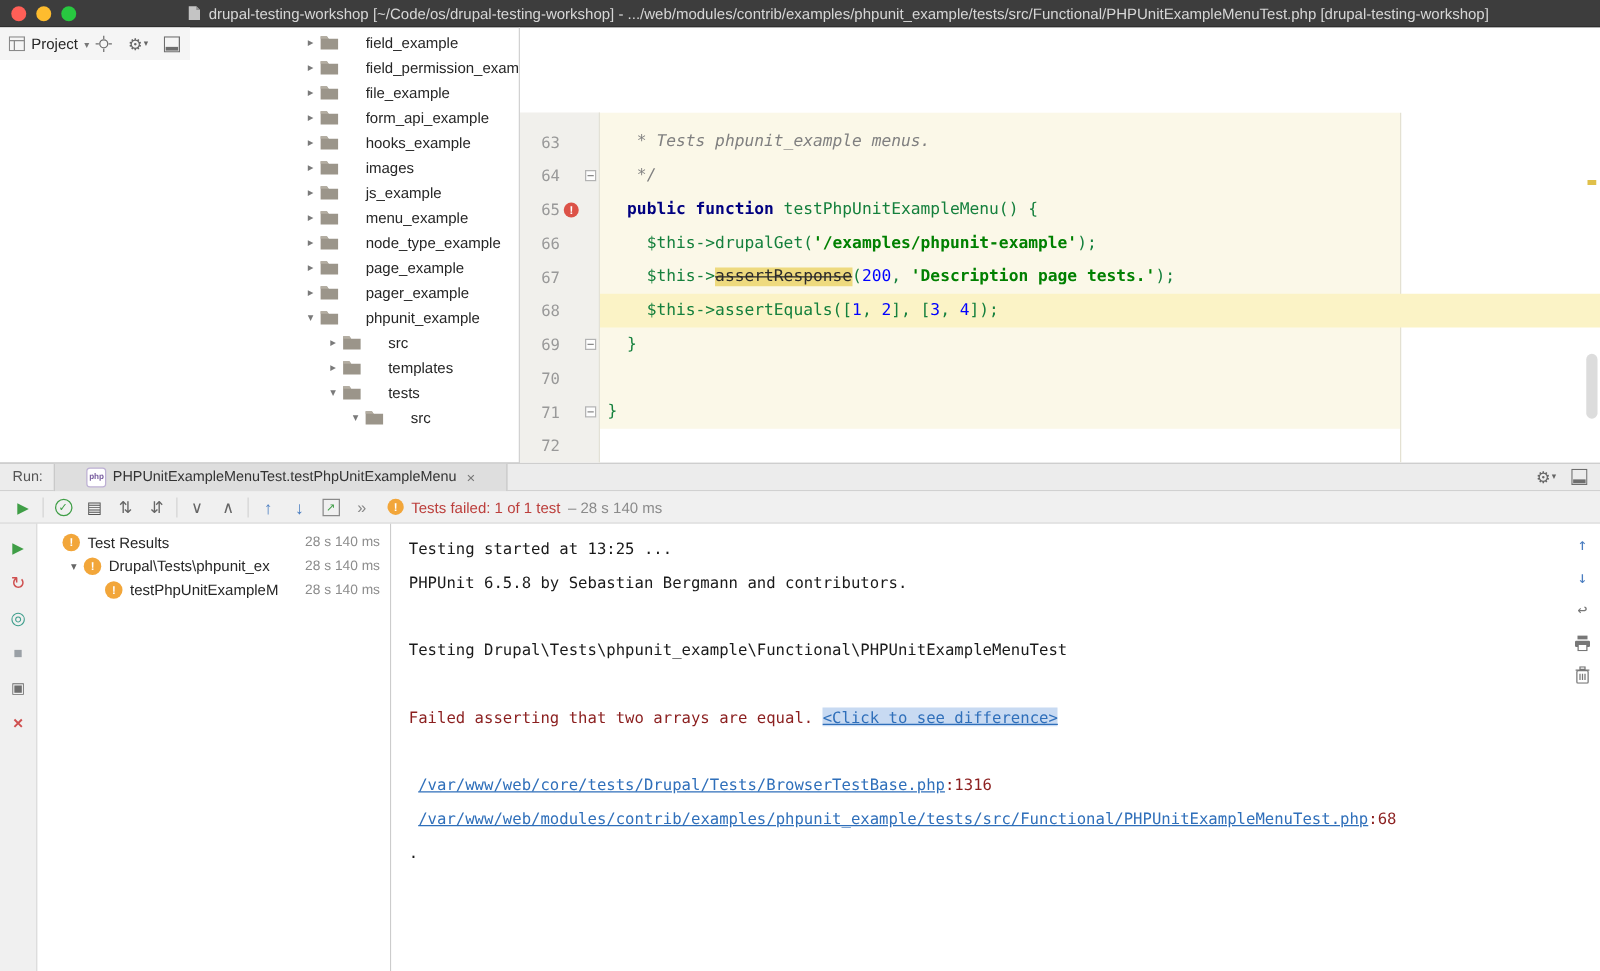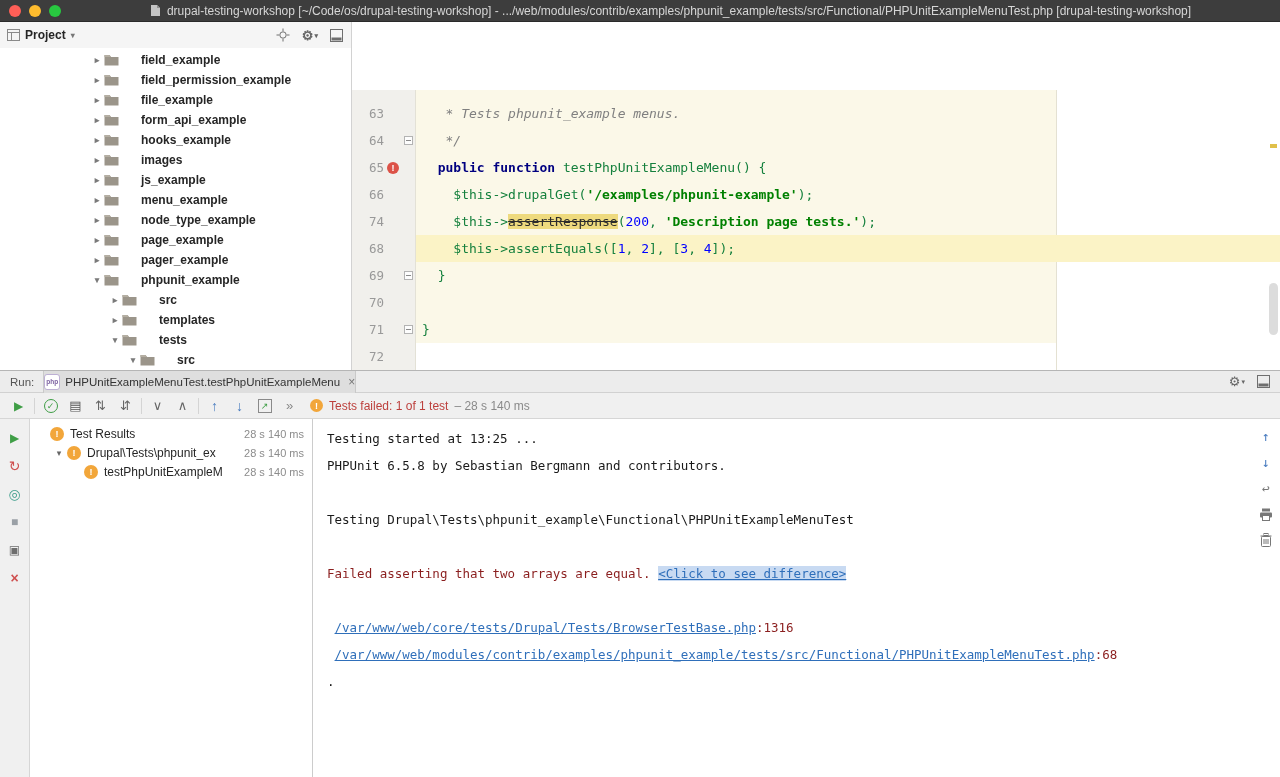--- a/index.html
+++ b/index.html
@@ -13,22 +13,22 @@
   .lights { display:flex; gap:8px; padding:0 10px 0 9px; }
   .light { width:12px; height:12px; border-radius:50%; }
   .light.red { background:#ff5f57; } .light.yellow { background:#febc2e; } .light.green { background:#28c840; }
   .title-wrap { flex:1; display:flex; align-items:center; justify-content:center; gap:6px; overflow:hidden; padding-right:10px; }
   .title-text { white-space:nowrap; overflow:hidden; }
 
   
   .main { flex:1 1 auto; min-height:0; display:flex; }
 
   
-  .project-panel { width:352px; flex:0 0 auto; border-right:1px solid #d2d2d2; background:#fff;
-    display:flex; flex-direction:column;font-weight:bold; }
+  .project-panel { width:416px; flex:0 0 auto; border-right:1px solid #d2d2d2; background:#fff;
+    display:flex; flex-direction:row; }
   .project-header { height:26px; flex:0 0 auto; display:flex; align-items:center; gap:5px;
     padding:0 8px 0 7px; font-size:12px; color:#262626; background:#f5f5f5; }
   .ph-caret { font-size:8px; color:#777; }
   .ph-actions { margin-left:auto; display:flex; align-items:center; gap:12px; color:#666; }
   .ph-btn { display:inline-flex; align-items:center; font-size:13px; line-height:1; }
   .ph-btn .mini-caret { font-size:7px; margin-left:1px; color:#666; }
   .project-tree { flex:1; overflow:hidden; padding-top:2px; }
   .tree-row { height:20px; display:flex; align-items:center; font-size:12px; color:#262626; white-space:nowrap; }
   .tree-arrow { width:14px; text-align:center; font-size:9px; color:#7a7a7a; flex:0 0 auto; }
   .tree-folder { width:17px; display:inline-flex; flex:0 0 auto; }
@@ -61,21 +61,21 @@
   .s-dep { background:#eeda7e; text-decoration:line-through; color:#2b2b2b; }
   .ed-scrollbar { position:absolute; right:0; top:0; bottom:0; width:14px; }
   .ed-thumb { position:absolute; right:2px; top:261px; width:9px; height:52px; background:#dcdcdc; border-radius:5px; }
   .stripe-warn { position:absolute; right:3px; top:122px; width:7px; height:4px; background:#e0c04a; }
 
   
   .run-panel { height:407px; flex:0 0 auto; border-top:1px solid #b5b5b5; display:flex; flex-direction:column; background:#f0f0f0; }
   .run-tabbar { height:22px; flex:0 0 auto; background:#ececec; border-bottom:1px solid #d1d1d1;
     display:flex; align-items:center; font-size:11.5px; color:#333; }
   .run-label { padding:0 9px 0 10px; color:#555; }
-  .run-tab { height:22px; display:flex; align-items:center; gap:5px; padding:0 0;
+  .run-tab { height:22px; display:flex; align-items:center; gap:5px; padding:0 25px;
     background:#dedede; border-left:1px solid #c9c9c9; border-right:1px solid #c9c9c9; }
   .php-badge { width:16px; height:16px; border-radius:3px; background:#fff; border:1px solid #bdb0d4;
     color:#7a5fa0; font:bold 6.5px "Liberation Sans", sans-serif; display:flex; align-items:center; justify-content:center; }
   .run-tab-close { color:#777; font-size:12px; margin-left:3px; }
   .rt-actions { margin-left:auto; display:flex; align-items:center; gap:12px; padding-right:10px; color:#666; }
   .rt-gear { font-size:13px; }
   .mini-caret { font-size:7px; color:#666; }
 
   .run-toolbar { height:26px; flex:0 0 auto; background:#f0f0f0; border-bottom:1px solid #d6d6d6;
     display:flex; align-items:center; padding-left:6px; }
@@ -366,21 +366,21 @@
               <span class="gutter-fail">!</span>
             </span>
             <span class="gutter-foldcol"></span>
           </div>
           <div class="gutter-row">
             <span class="gutter-num">66</span>
             <span class="gutter-slot"></span>
             <span class="gutter-foldcol"></span>
           </div>
           <div class="gutter-row">
-            <span class="gutter-num">74</span>
+            <span class="gutter-num">67</span>
             <span class="gutter-slot"></span>
             <span class="gutter-foldcol"></span>
           </div>
           <div class="gutter-row">
             <span class="gutter-num">68</span>
             <span class="gutter-slot"></span>
             <span class="gutter-foldcol"></span>
           </div>
           <div class="gutter-row">
             <span class="gutter-num">69</span>

